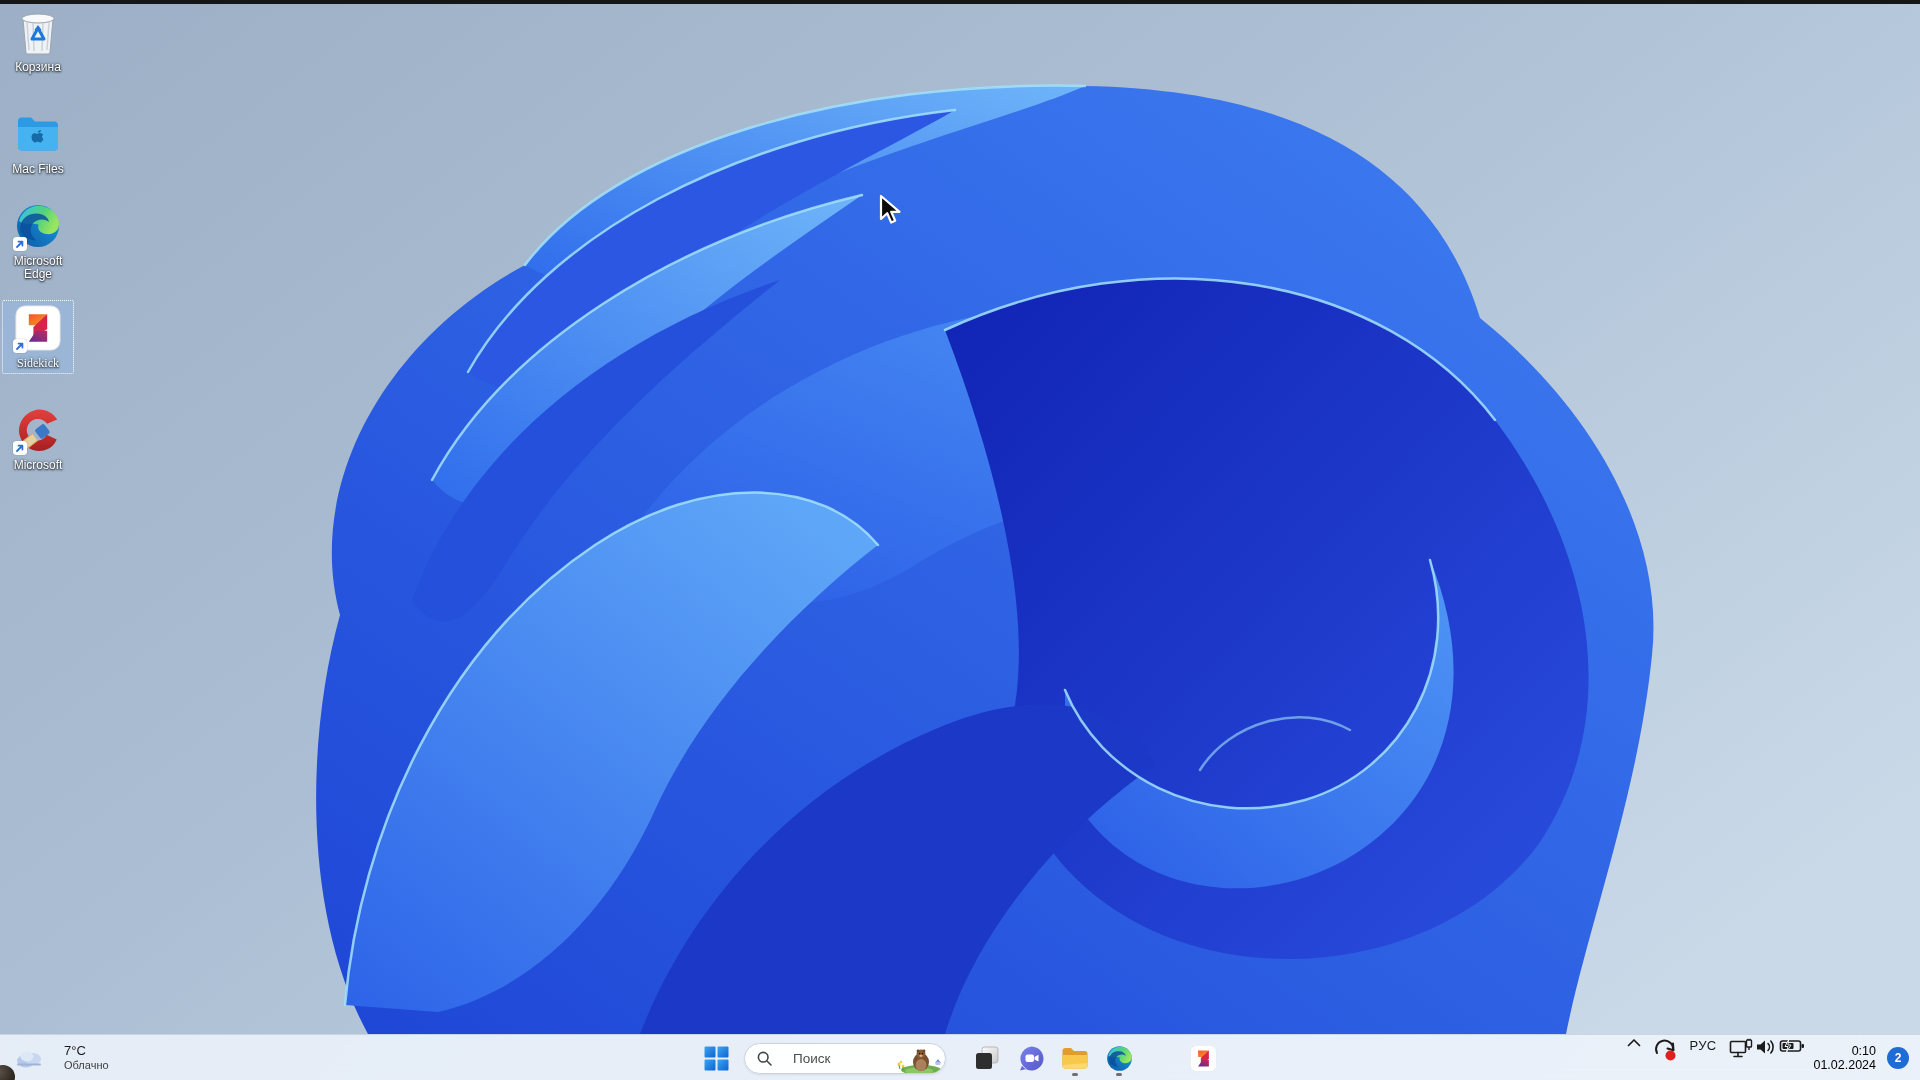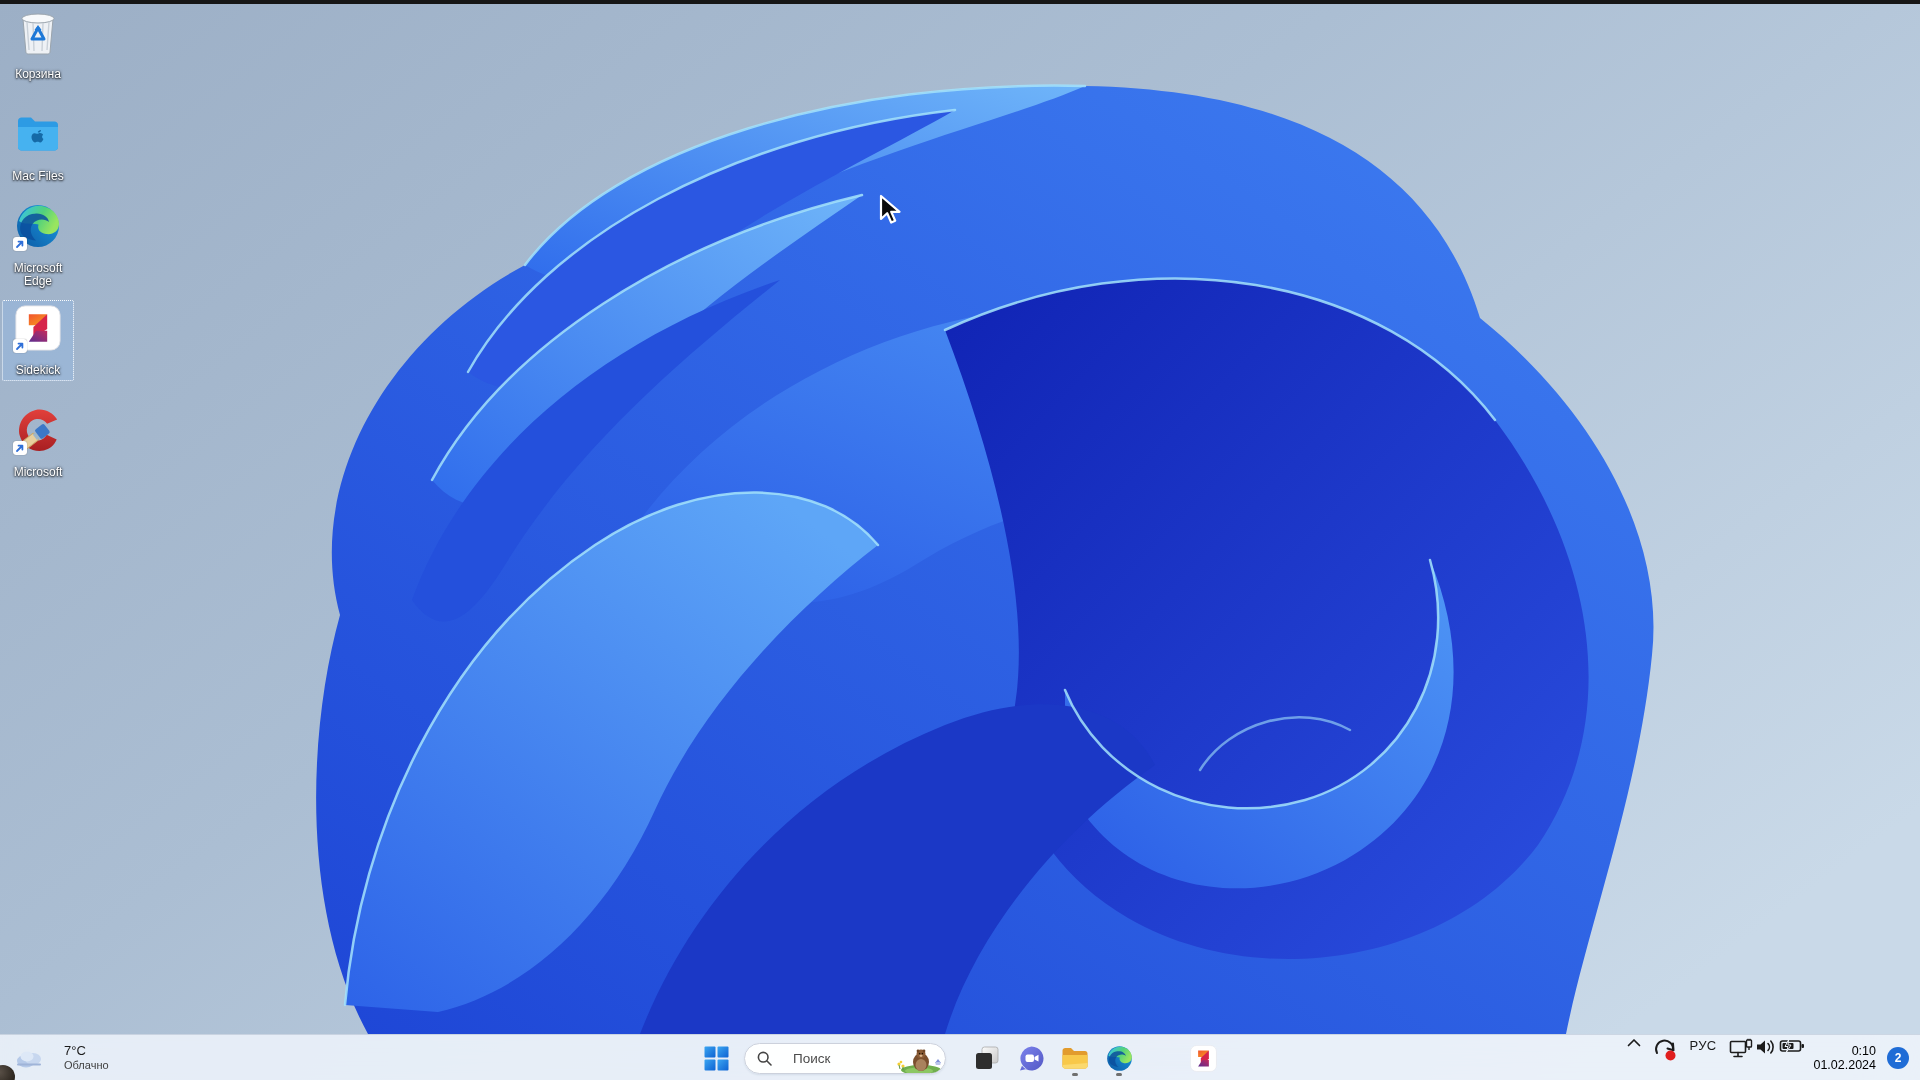--- a/index.html
+++ b/index.html
@@ -7,21 +7,21 @@
   body { font-family:"Liberation Sans", sans-serif; position:relative; background:#aabdd2; }
   .screen { position:absolute; inset:0; width:1920px; height:1080px; overflow:hidden; }
 
   .top-strip { position:absolute; left:0; top:0; width:1920px; height:4px; background:#161616; z-index:40; }
 
   svg.wallpaper { position:absolute; left:0; top:0; width:1920px; height:1080px; z-index:0; }
 
   
   .desktop-icon { position:absolute; left:2px; width:72px; display:flex; flex-direction:column; align-items:center; z-index:10; padding:4px 2px 3px; border:1px dotted transparent; border-radius:2px; }
   .desktop-icon .art { width:46px; height:46px; display:flex; align-items:center; justify-content:center; position:relative; }
-  .desktop-icon .label { margin-top:13px; font-size:12px; line-height:13px; color:#fff; text-align:center; text-shadow:0 1px 2px rgba(0,0,0,.85), 0 0 3px rgba(0,0,0,.7); max-width:70px; }
+  .desktop-icon .label { margin-top:6px; font-size:12px; line-height:13px; color:#fff; text-align:center; text-shadow:0 1px 2px rgba(0,0,0,.85), 0 0 3px rgba(0,0,0,.7); max-width:70px; }
   .desktop-icon.selected { background:rgba(140,185,235,.32); border:1px dotted rgba(255,255,255,.95); }
   .shortcut-badge { position:absolute; left:-2px; bottom:-2px; width:14px; height:14px; background:#fff; border-radius:3px; box-shadow:0 0 1px rgba(0,0,0,.5); display:flex; align-items:center; justify-content:center; }
 
   
   .cursor { position:absolute; left:878px; top:194px; z-index:60; }
 
   .corner-blob { position:absolute; left:-9px; bottom:-9px; width:24px; height:24px; border-radius:50%; background:radial-gradient(circle at 35% 30%, #5a5148, #2a241d 70%); z-index:36; }
 
   
   .taskbar { position:absolute; left:0; bottom:0; width:1920px; height:46px; background:rgba(240,244,251,.85); backdrop-filter:blur(28px) saturate(1.3); border-top:1px solid rgba(110,130,160,.25); z-index:30; }
@@ -158,21 +158,21 @@
       </svg>
       <span class="shortcut-badge">
         <svg width="10" height="10" viewBox="0 0 10 10">
             <path d="M2,8 L7,3 M3.5,2.6 L7.4,2.6 L7.4,6.5" stroke="#2f6fd8" stroke-width="1.8" fill="none" stroke-linecap="round" stroke-linejoin="round"></path>
           </svg>
       </span>
     </div>
     <div class="label">Microsoft Edge</div>
   </div>
 
-  <div class="desktop-icon selected" style="top:300px;">
+  <div class="desktop-icon selected" style="top:300px;font-family:Liberation Serif, serif;">
     <div class="art">
       <svg width="50" height="50" viewBox="0 0 50 50">
         <defs>
           <linearGradient id="skA" x1="0" y1="0" x2="1" y2="1">
               <stop offset="0" stop-color="#f2542d"></stop>
               <stop offset="1" stop-color="#f8a01e"></stop>
             </linearGradient>
           <linearGradient id="skB" x1="1" y1="0" x2="0" y2="1">
               <stop offset="0" stop-color="#c22a5d"></stop>
               <stop offset="1" stop-color="#5b2d91"></stop>

